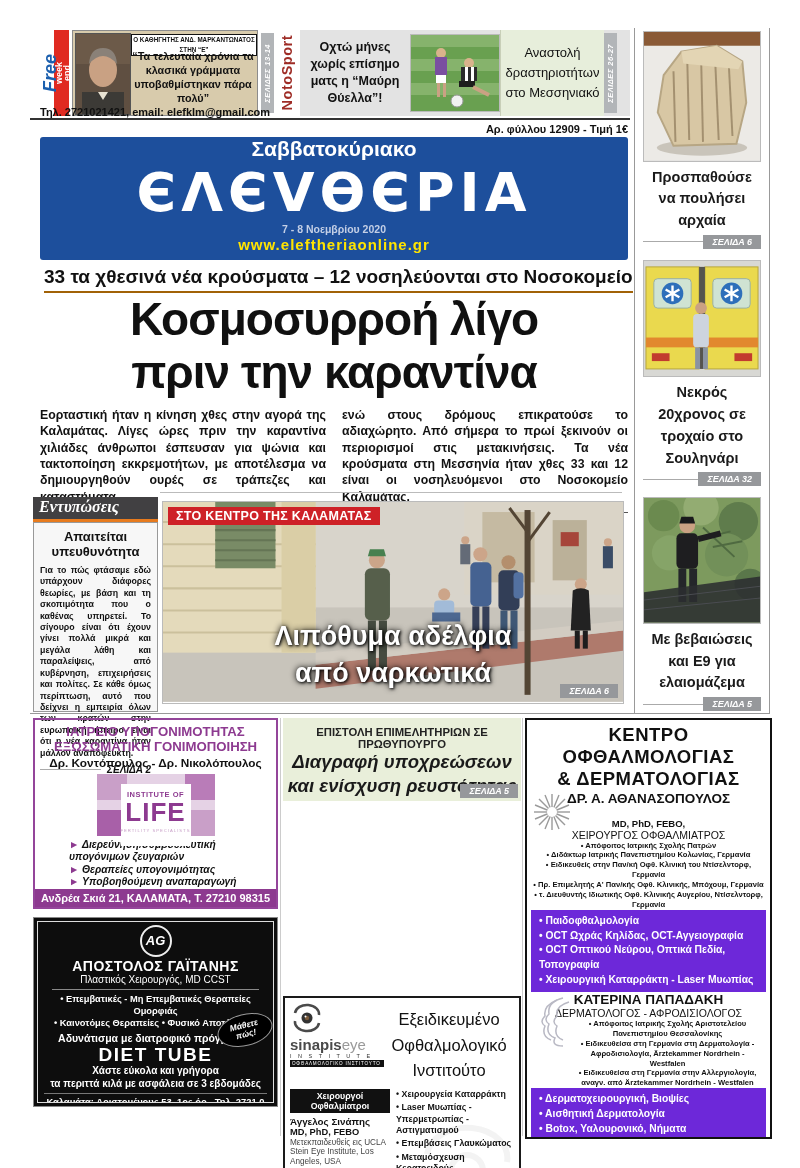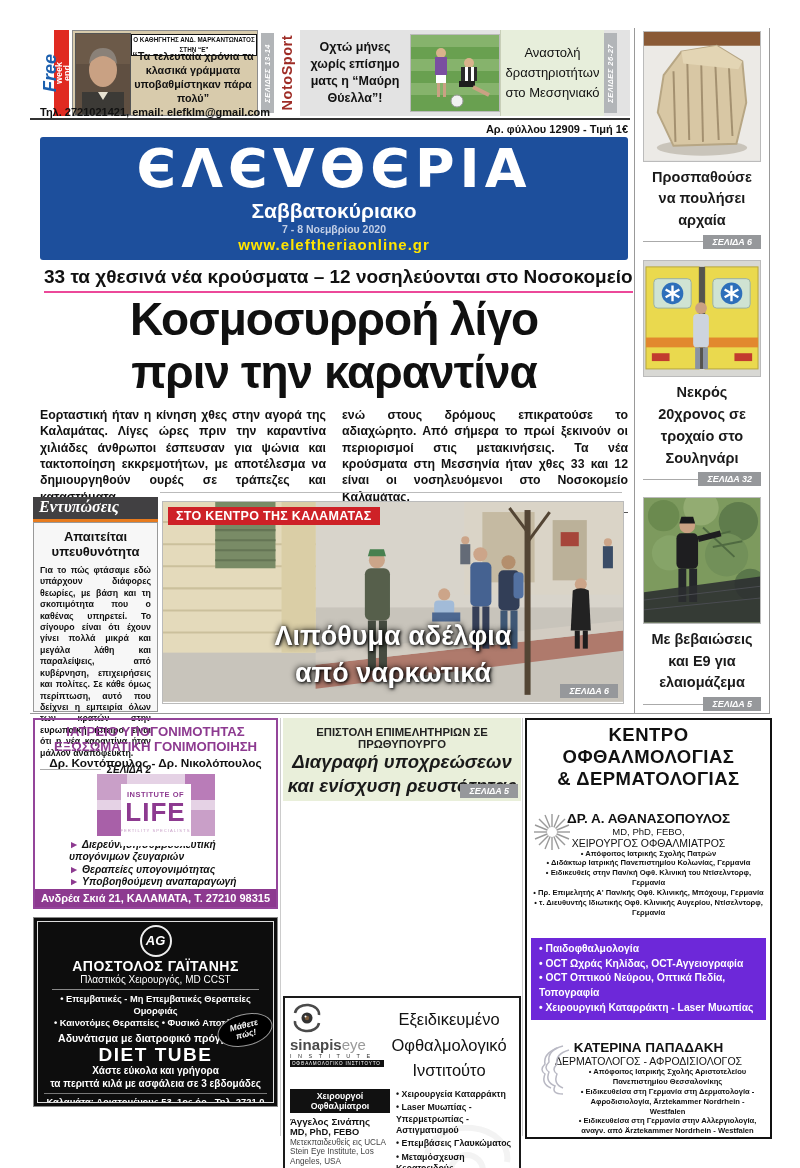--- a/index.html
+++ b/index.html
@@ -45,21 +45,21 @@
   
   #masthead{left:40px;top:137px;width:588px;height:123px;background:#1d4f9c;border-radius:3px;text-align:center;}
   #mh-title{font-family:"DejaVu Sans",sans-serif;color:#fff;font-weight:700;font-size:54px;line-height:60px;
             letter-spacing:5px;margin-top:2px;}
   #mh-edition{color:#fff;font-weight:700;font-size:21px;line-height:24px;}
   #mh-date{color:#c3cfe6;font-weight:700;font-size:10.5px;line-height:13px;}
   #mh-web{color:#ffe400;font-weight:700;font-size:15px;line-height:17px;letter-spacing:1px;}
 
   
   #kicker{left:44px;top:266px;}
-  #kicker span{display:inline-block;font-size:19px;font-weight:700;border-bottom:2px solid #ec4899;padding-bottom:3px;}
+  #kicker span{display:inline-block;font-size:19px;font-weight:700;border-bottom:2px solid #a16207;padding-bottom:3px;}
   #headline{left:40px;top:293px;width:588px;text-align:center;font-weight:700;font-size:46px;
             line-height:1.16;letter-spacing:-1px;color:#101010;}
   #lede{left:40px;top:407px;width:588px;display:flex;gap:16px;}
   .ledecol{flex:1;font-size:12.3px;font-weight:700;text-align:justify;line-height:1.33;}
   #lead-ref{left:340px;top:506px;width:288px;}
   #lead-ref .pr{font-size:11px;font-weight:700;font-style:italic;padding:0 8px;}
   #lead-ref .rl{background:#555;}
   #hline3{left:160px;top:492px;width:462px;height:1px;background:#bbb;}
 
   
@@ -146,26 +146,26 @@
   .sin-doc{margin-bottom:4px;}
   .sin-doc .n{font-size:9.8px;font-weight:700;line-height:1.15;}
   .sin-doc .t{font-size:9.3px;font-weight:700;line-height:1.15;}
   .sin-doc .tr{font-size:8.2px;color:#444;line-height:1.2;}
   #sin-right{flex:1;position:relative;}
   #sin-wm{position:absolute;right:-8px;top:30px;opacity:.35;}
   #sin-right .it{font-size:8.8px;font-weight:700;line-height:1.3;margin-bottom:2px;position:relative;}
   #sin-right .it::before{content:"• ";}
 
   #ad-eyed{left:525px;top:718px;width:247px;height:421px;border:2px solid #111;box-sizing:border-box;background:#fff;
-           padding:4px;display:flex;flex-direction:column;gap:20px;overflow:hidden;}
+           padding:4px;display:flex;flex-direction:column;gap:0;overflow:hidden;}
   #ed-head{font-size:18.5px;font-weight:700;text-align:center;line-height:1.2;letter-spacing:.5px;}
   .ed-doc{position:relative;text-align:center;}
   .ed-logo{position:absolute;left:2px;top:2px;}
   .ed-name{font-size:13.5px;font-weight:700;}
-  .ed-titles{font-size:9.5px;font-weight:400;}
+  .ed-titles{font-size:9.5px;font-weight:700;margin-top:12px;}
   .ed-spec{font-size:10.5px;font-weight:400;}
   .ed-creds div{font-size:7.6px;font-weight:700;line-height:1.3;}
   .ed-creds div::before{content:"• ";}
   .ed-bar{background:#6d28d9;color:#fff;padding:4px 8px;}
   .ed-bar div{font-size:10.3px;font-weight:700;line-height:1.45;}
   .ed-bar div::before{content:"• ";}
   #ed-d2 .ed-creds{padding:0 4px 0 42px;}
 </style>
 </head>
 <body>
@@ -229,22 +229,22 @@
     <div class="vtab" id="tab2">
       <span class="vtext">ΣΕΛΙΔΕΣ 26-27</span>
     </div>
   </div>
 
   <div class="abs" id="topline"></div>
   <div class="abs" id="contact">Τηλ. 2721021421, email: elefklm@gmail.com</div>
   <div class="abs" id="issue">Αρ. φύλλου 12909   -   Τιμή 1€</div>
 
   <div class="abs" id="masthead">
+    <div id="mh-edition">Σαββατοκύριακο</div>
     <div id="mh-title">ЄΛЄVѲЄΡΙΑ</div>
-    <div id="mh-edition">Σαββατοκύριακο</div>
     <div id="mh-date">7 - 8 Νοεμβρίου 2020</div>
     <div id="mh-web">www.eleftheriaonline.gr</div>
   </div>
 
   <div class="abs" id="kicker">
     <span>33 τα χθεσινά νέα κρούσματα – 12 νοσηλεύονται στο Νοσοκομείο</span>
   </div>
   <div class="abs" id="headline">
     <div>Κοσμοσυρροή λίγο</div>
     <div>πριν την καραντίνα</div>

